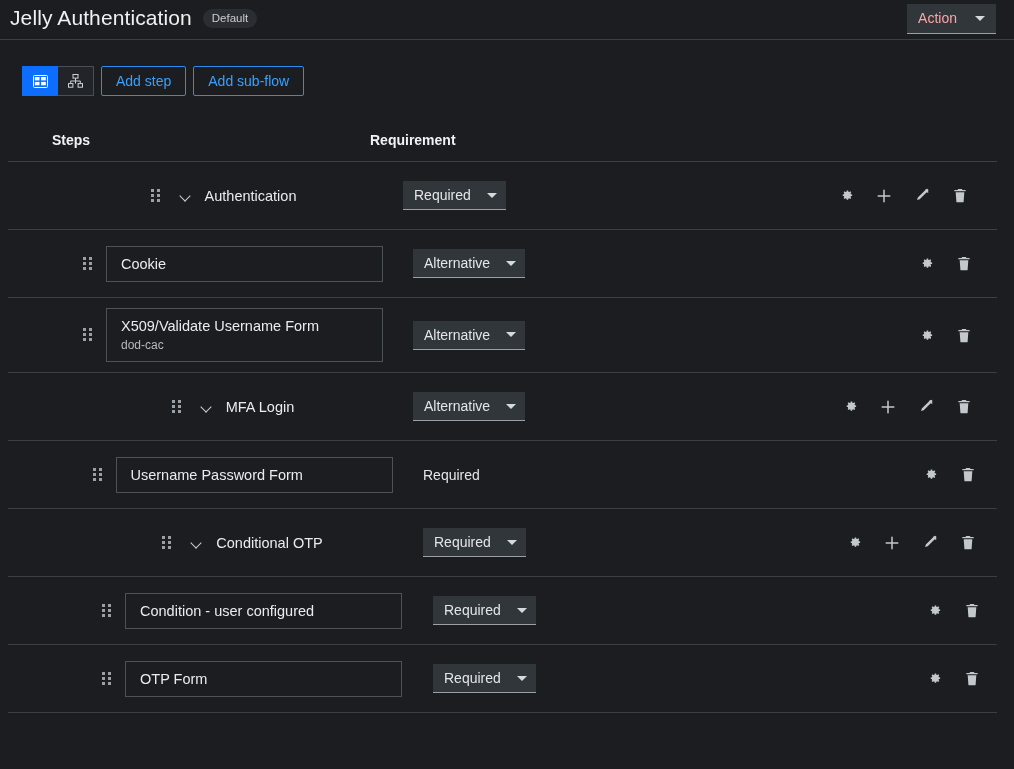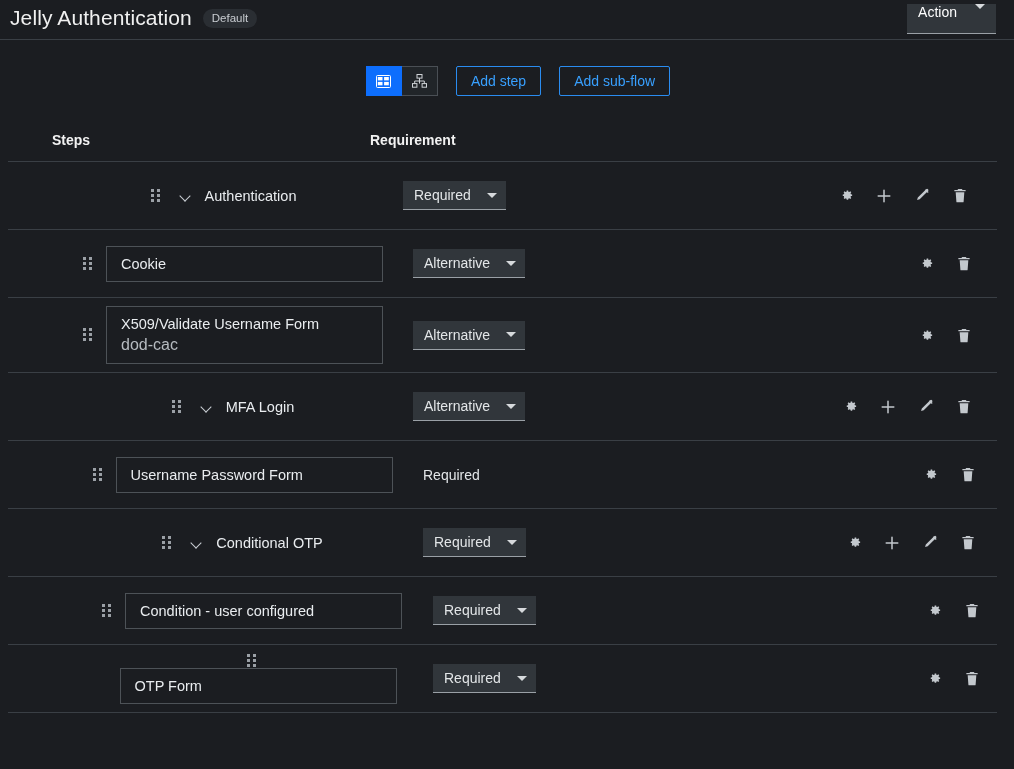--- a/index.html
+++ b/index.html
@@ -37,46 +37,46 @@
     padding: 3px 9px 4px;
     border-radius: 11px;
     margin-top: -3px;
   }
   .header-spacer { flex: 1; }
 
   .action-select {
     background: #31363b;
     border: none;
     border-bottom: 1px solid #9aa0a6;
-    color: #ffffff;
+    color: #fca5a5;
     font-size: 14px;
     font-family: inherit;
     height: 30px;
     min-width: 85px;
     padding: 0 11px;
     display: flex;
+    align-items: center;
     gap: 18px;
     cursor: pointer;
     margin-top: -2px;
   }
   .caret {
     width: 0; height: 0;
     border-left: 5px solid transparent;
     border-right: 5px solid transparent;
     border-top: 5px solid #d6d9dc;
     flex-shrink: 0;
   }
 
   
   .toolbar {
     display: flex;
     align-items: center;
-    gap: 18px;
+    gap: 7px;
     padding: 26px 0 22px 22px;
-    justify-content: center;
   }
   .toggle-group { display: flex; }
   .toggle-btn {
     width: 36px; height: 30px;
     display: flex; align-items: center; justify-content: center;
     border: 1px solid #4a4f55;
     background: #212529;
     cursor: pointer;
   }
   .toggle-btn.active {
@@ -166,21 +166,21 @@
   .step-box {
     margin-left: 12px;
     border: 1px solid #4d5257;
     background: transparent;
     padding: 9px 14px 9px 14px;
     min-width: 277px;
     max-width: 277px;
     cursor: text;
   }
   .step-title { font-size: 14.5px; color: #e9ecef; white-space: nowrap; }
-  .step-sub { font-size: 16px; color: #b6bbc0; margin-top: 4px; }
+  .step-sub { font-size: 12px; color: #b6bbc0; margin-top: 4px; }
 
   .req-cell {
     flex: 1;
     display: flex;
     align-items: center;
   }
 
   .req-select {
     background: #31363b;
     border: none;
@@ -568,21 +568,21 @@
             <span>
               <svg width="14" height="15" viewBox="0 0 14 16" fill="#c3c8cd">
                 <path d="M5 1h4l.7 1.1H13v1.3H1V2.1h3.3z"></path>
                 <path d="M2.4 4.6h9.2l-.75 10.1a.6.6 0 0 1-.6.55H3.75a.6.6 0 0 1-.6-.55z"></path>
               </svg>
             </span>
           </button>
         </div>
       </div>
       <div class="row">
-        <div class="row-left" style="padding-left: 93px; flex-direction: column;">
+        <div class="row-left" style="padding-left: 93px;">
           <span class="grip">
             <i></i>
             <i></i>
             <i></i>
             <i></i>
             <i></i>
             <i></i>
           </span>
           <div class="step-box">
             <div class="step-title">OTP Form</div>

